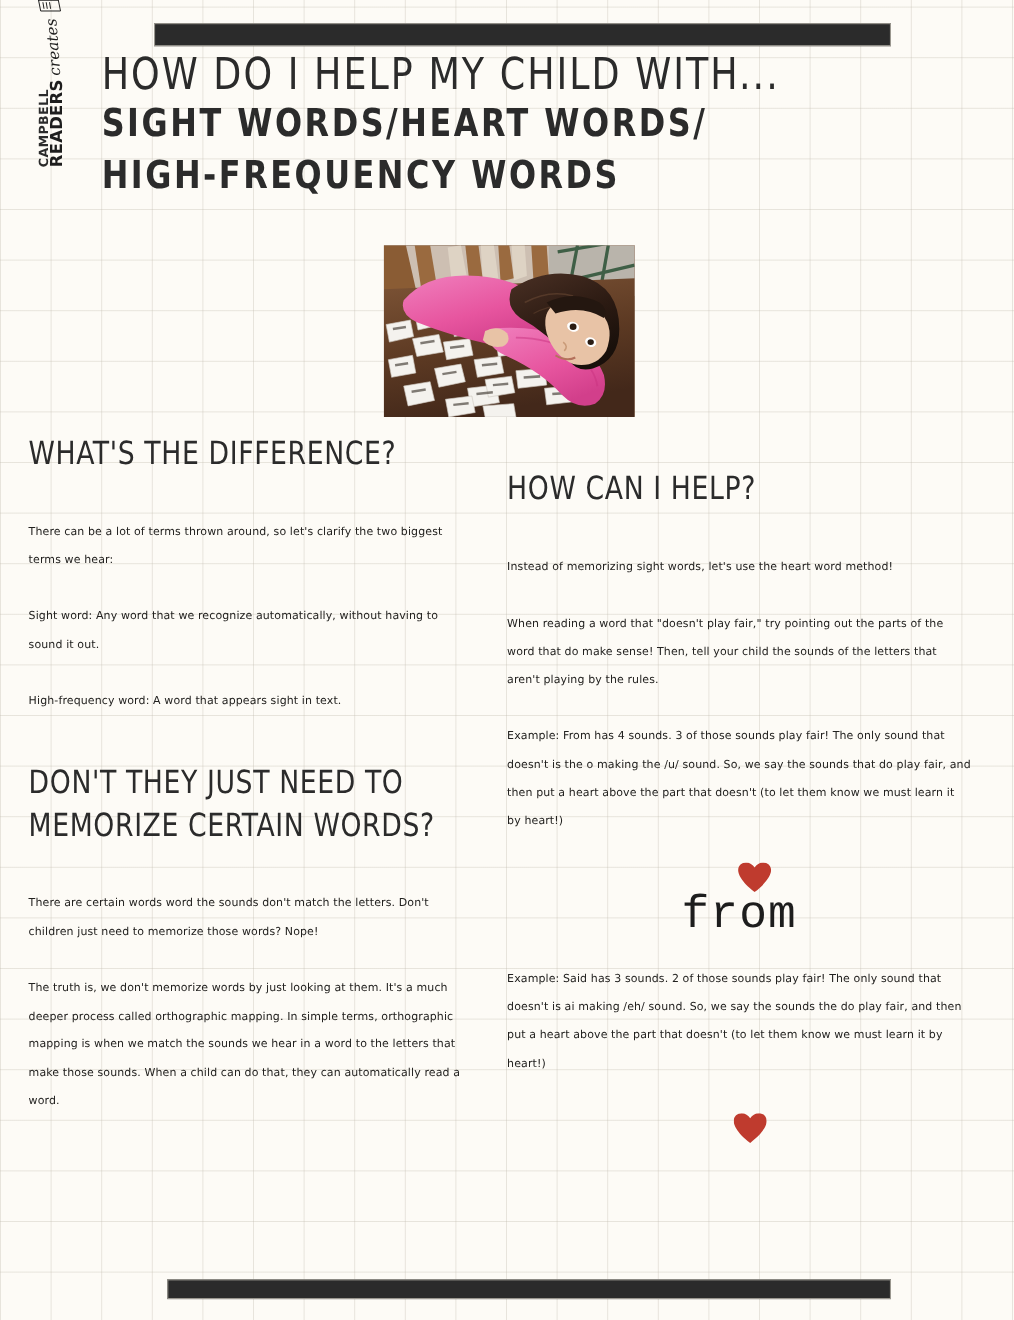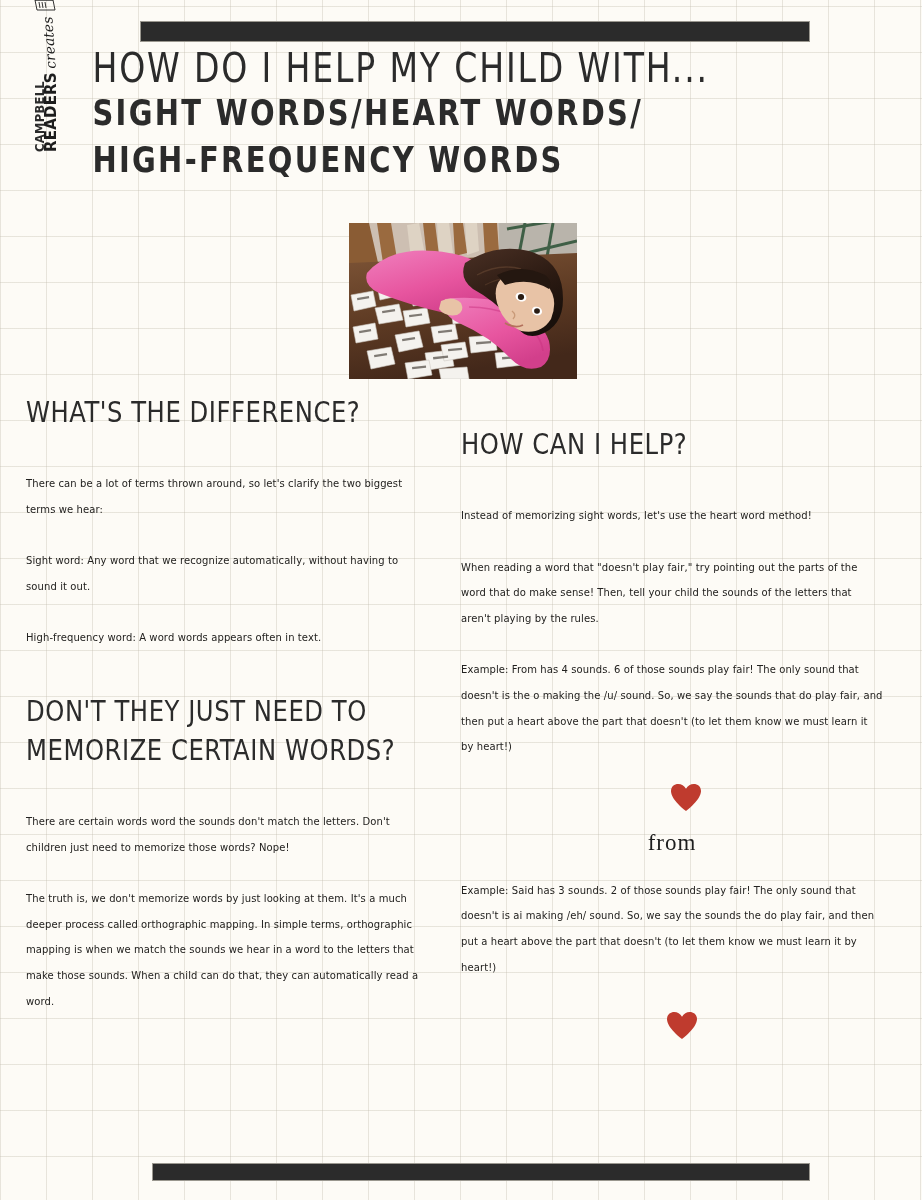--- a/index.html
+++ b/index.html
@@ -167,23 +167,23 @@
     margin: 0 auto;
     width: 210px;
     height: 74px;
   }
   .heart-word .word {
     position: absolute;
     left: 0;
     right: 0;
     bottom: 0;
     text-align: center;
-    font-family: Liberation Serif, serif;
+    font-family: Liberation Mono, monospace;
     font-weight: 500;
-    font-size: 23px;
+    font-size: 42px;
     letter-spacing: 1px;
     color: #1d1d1d;
   }
   .heart-ico {
     position: absolute;
     top: 2px;
     width: 30px;
     height: 28px;
   }
   #heart-from { left: 104px; }
@@ -334,38 +334,38 @@
   </svg>
 </div>
 
 <div class="col" id="col-left">
   <h2 class="section-head">WHAT'S THE DIFFERENCE?</h2>
   <div class="sp-36"></div>
   <p class="body-text">There can be a lot of terms thrown around, so let's clarify the two biggest terms we hear:</p>
   <div class="sp-26"></div>
   <p class="body-text">Sight word:  Any word that we recognize automatically, without having to sound it out.</p>
   <div class="sp-26"></div>
-  <p class="body-text">High-frequency word:  A word words appears often in text.</p>
+  <p class="body-text">High-frequency word:  A word that appears sight in text.</p>
   <div class="sp-44"></div>
   <h2 class="section-head">DON'T THEY JUST NEED TO</h2>
   <h2 class="section-head">MEMORIZE CERTAIN WORDS?</h2>
   <div class="sp-36"></div>
   <p class="body-text">There are certain words word the sounds don't match the letters.  Don't children just need to memorize those words?  Nope!</p>
   <div class="sp-26"></div>
   <p class="body-text">The truth is, we don't memorize words by just looking at them.  It's a much deeper process called orthographic mapping.  In simple terms, orthographic mapping is when we match the sounds we hear in a word to the letters that make those sounds.  When a child can do that, they can automatically read a word.</p>
 </div>
 
 <div class="col" id="col-right">
   <h2 class="section-head">HOW CAN I HELP?</h2>
   <div class="sp-36"></div>
   <p class="body-text">Instead of memorizing sight words, let's use the heart word method!</p>
   <div class="sp-26"></div>
   <p class="body-text"> When reading a word that "doesn't play fair," try pointing out the parts of the word that do make sense! Then, tell your child the sounds of the letters that aren't playing by the rules.</p>
   <div class="sp-26"></div>
-  <p class="body-text">Example: From has 4 sounds. 6 of those sounds play fair! The only sound that doesn't is the o making the /u/ sound. So, we say the sounds that do play fair, and then put a heart above the part that doesn't (to let them know we must learn it by heart!)</p>
+  <p class="body-text">Example: From has 4 sounds. 3 of those sounds play fair! The only sound that doesn't is the o making the /u/ sound. So, we say the sounds that do play fair, and then put a heart above the part that doesn't (to let them know we must learn it by heart!)</p>
   <div class="sp-22"></div>
 
   <div class="heart-word">
     <span class="heart-ico" id="heart-from">
       <svg width="30" height="28" viewBox="0 0 30 28">
         <path d="M15 27 C2 17 0 10 0 7 C0 2.6 3.4 0 7.2 0 C10.4 0 13.3 1.9 15 4.7 C16.7 1.9 19.6 0 22.8 0 C26.6 0 30 2.6 30 7 C30 10 28 17 15 27 Z" fill="#bf3b2e"></path>
       </svg>
     </span>
     <span class="word">from</span>
   </div>

